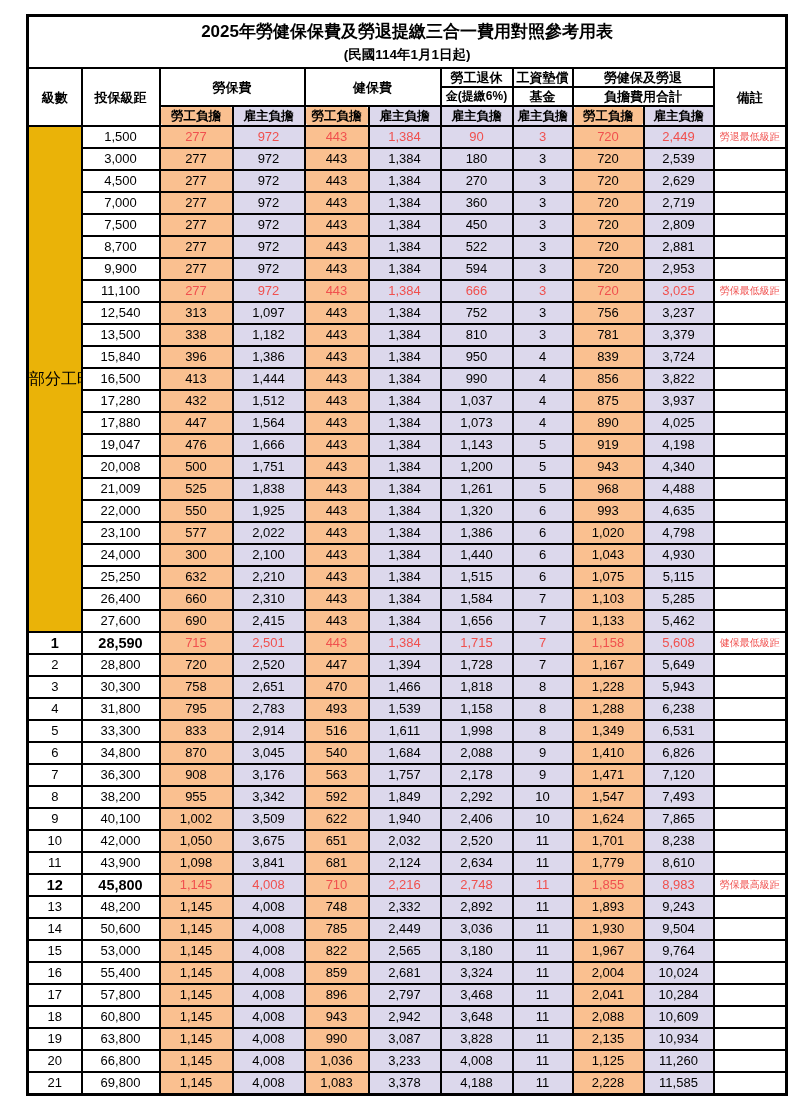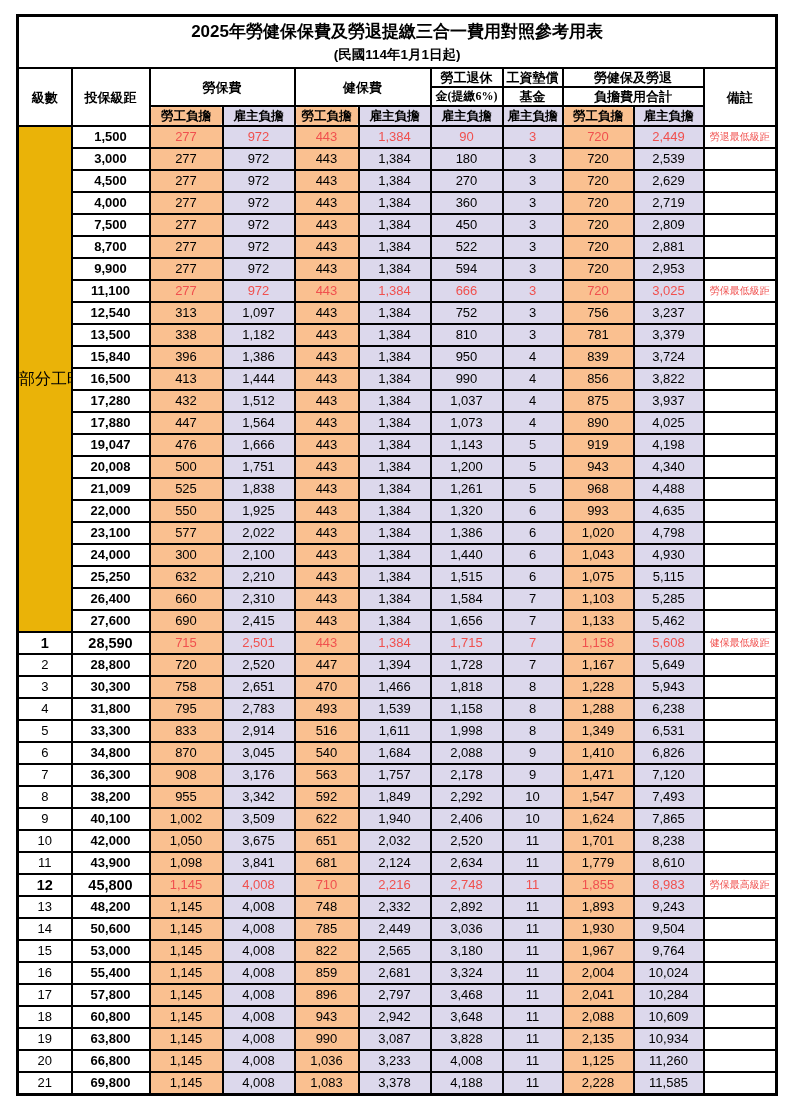--- a/index.html
+++ b/index.html
@@ -1,33 +1,33 @@
 <!DOCTYPE html>
 <html style="--emp: #FAC090; --er: #DCD8EC; --red: #F0504E;"><head>
 <meta charset="utf-8">
 <style>
   html,body{margin:0;padding:0;background:#ffffff;}
   body{width:791px;height:1120px;font-family:"Liberation Sans","DejaVu Sans",sans-serif;color:#000;}
-  .page{box-sizing:border-box;width:659px;padding:14px 16px 8px 16px;}
+  .page{box-sizing:border-box;width:659px;padding:14px 16px 8px 16px;margin-left:10px;}
   table{border-collapse:collapse;table-layout:fixed;width:759px;border:3px solid #000;}
   th,td{border:2px solid #000;text-align:center;vertical-align:middle;padding:0;white-space:nowrap;overflow:hidden;}
   .title-cell{height:50px;}
   .title{font-size:17px;font-weight:bold;line-height:26px;}
   .subtitle{font-size:13.5px;font-weight:bold;line-height:20px;}
   thead th{font-weight:bold;font-size:13px;background:#fff;}
   tr.h1 th{height:17px;line-height:17px;}
   tr.h2 th{height:17px;line-height:17px;}
   tr.h3 th{height:18px;line-height:18px;font-size:12.5px;}
-  th.tight{font-size:12px;font-family:Liberation Serif, serif;}
+  th.tight{font-size:12px;}
   .sub-emp{background:var(--emp);border-radius:6px;}
   .sub-er{background:var(--er);}
   tbody td{height:20px;line-height:20px;font-size:13px;}
   td.pt{font-size:16px;background:#eab308;letter-spacing:0;}
   td.level{background:#fff;}
-  td.bracket{background:#fff;font-weight:bold;}
+  td.bracket{background:#fff;}
   td.c-emp{background:var(--emp);}
   td.c-er{background:var(--er);}
   td.remark{font-size:10px;color:var(--red);background:#fff;}
   tr.hl td.c-emp,tr.hl td.c-er{color:var(--red);}
   tr.em td.level,tr.em td.bracket{font-weight:bold;font-size:14.5px;}
 </style>
 </head>
 <body>
 
 <div class="page">
@@ -110,21 +110,21 @@
           <td class="c-er">972</td>
           <td class="c-emp">443</td>
           <td class="c-er">1,384</td>
           <td class="c-er">270</td>
           <td class="c-er">3</td>
           <td class="c-emp">720</td>
           <td class="c-er">2,629</td>
           <td class="remark"></td>
         </tr>
         <tr>
-          <td class="bracket">4,000</td>
+          <td class="bracket">7,000</td>
           <td class="c-emp">277</td>
           <td class="c-er">972</td>
           <td class="c-emp">443</td>
           <td class="c-er">1,384</td>
           <td class="c-er">360</td>
           <td class="c-er">3</td>
           <td class="c-emp">720</td>
           <td class="c-er">2,719</td>
           <td class="remark"></td>
         </tr>

